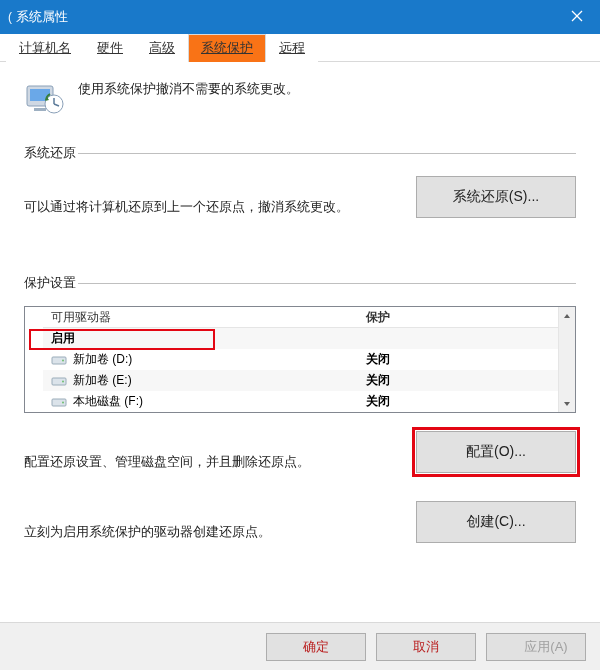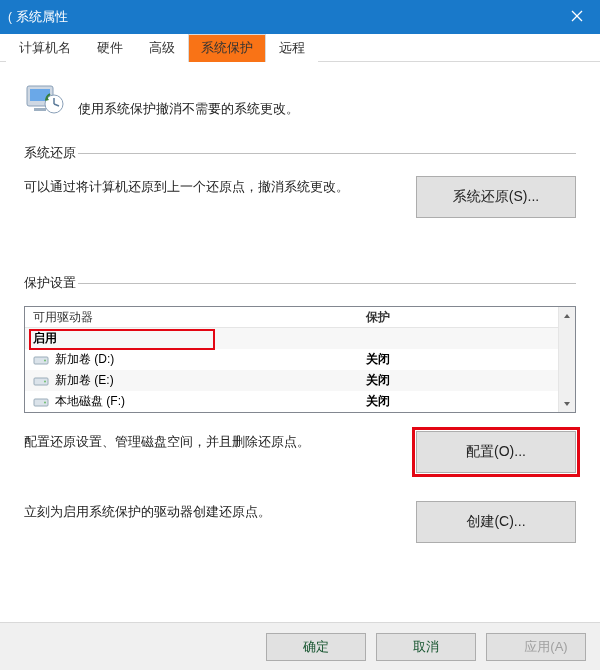--- a/index.html
+++ b/index.html
@@ -39,48 +39,49 @@
   .tab {
     padding: 4px 12px 5px 12px;
     font-size: 13px;
     color: #333;
     background: #fff;
     border: 1px solid transparent;
     border-bottom: none;
     cursor: pointer;
     position: relative;
     top: 1px;
+    text-decoration: underline;
   }
   .tab.active {
     border-color: #d9d9d9;
     background: #f97316;
     z-index: 2;
   }
   .content {
     padding: 16px 24px 8px 24px;
   }
   .intro {
     display: flex;
-    align-items: flex-end;
+    align-items: flex-start;
     gap: 14px;
     margin-bottom: 26px;
   }
   .intro .icon {
     width: 40px; height: 40px;
     flex: 0 0 auto;
   }
   .intro .text { font-size: 13px; color: #222; padding-top: 2px; }
   .section-head {
     display: flex; align-items: center; gap: 2px;
     margin: 10px 0 14px 0;
   }
   .section-head .label { font-size: 13px; color: #222; white-space: nowrap; }
   .section-head .rule { flex: 1; height: 1px; background: #bfbfbf; }
   .row {
-    display: flex; align-items: flex-start; gap: 20px;
+    display: flex; align-items: flex-end; gap: 20px;
     margin-bottom: 10px;
   }
   .row .desc { flex: 1; font-size: 13px; color: #222; line-height: 1.7; }
   .btn {
     min-width: 160px; height: 42px;
     background: #e1e1e1;
     border: 1px solid #adadad;
     font-size: 14px;
     color: #222;
     padding: 0 14px;
@@ -110,36 +111,36 @@
   }
   .hl-drive { left: 4px; top: 22px; width: 186px; height: 21px; }
   .scrollbar {
     width: 17px; background: #f0f0f0;
     border-left: 1px solid #e5e5e5;
     display: flex; flex-direction: column; align-items: center;
     justify-content: space-between;
   }
   .scrollbar .arrow { width: 17px; height: 17px; display:flex;align-items:center;justify-content:center; }
   .scrollbar .arrow svg { width:8px;height:8px; }
-  .drives-wrap { display: flex; }
+  .drives-wrap { display: flex; margin-left: 18px; }
   .drives-body { flex: 1; }
   .gap { height: 18px; }
   .footer {
     position: absolute;
     left: 0; right: 0; bottom: 0;
     height: 48px;
     border-top: 1px solid #d9d9d9;
     background: #f0f0f0;
     display: flex; align-items: center; justify-content: flex-end;
     gap: 10px; padding-right: 14px;
   }
   .footer .fbtn {
     min-width: 100px; height: 28px;
     background: #e1e1e1; border: 1px solid #adadad;
-    font-size: 13px; color: #14532d;
+    font-size: 13px; color: #b91c1c;
     display:flex;align-items:center;justify-content:center;
     cursor: pointer;
   }
   .footer .fbtn.disabled { color: #a0a0a0; padding-left: 20px; }
   .config-wrap { position: relative; display: inline-block; }
   .hl-config { left: -4px; top: -4px; right: -4px; bottom: -4px; border: 3px solid #e30613; position:absolute; pointer-events:none; }
 </style>
 </head>
 <body>
 

